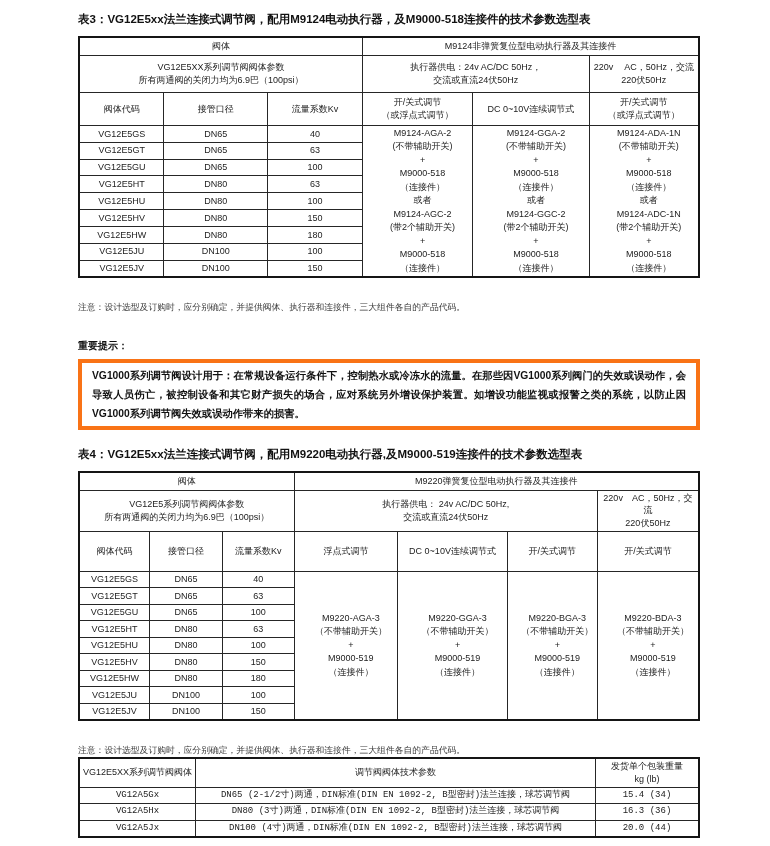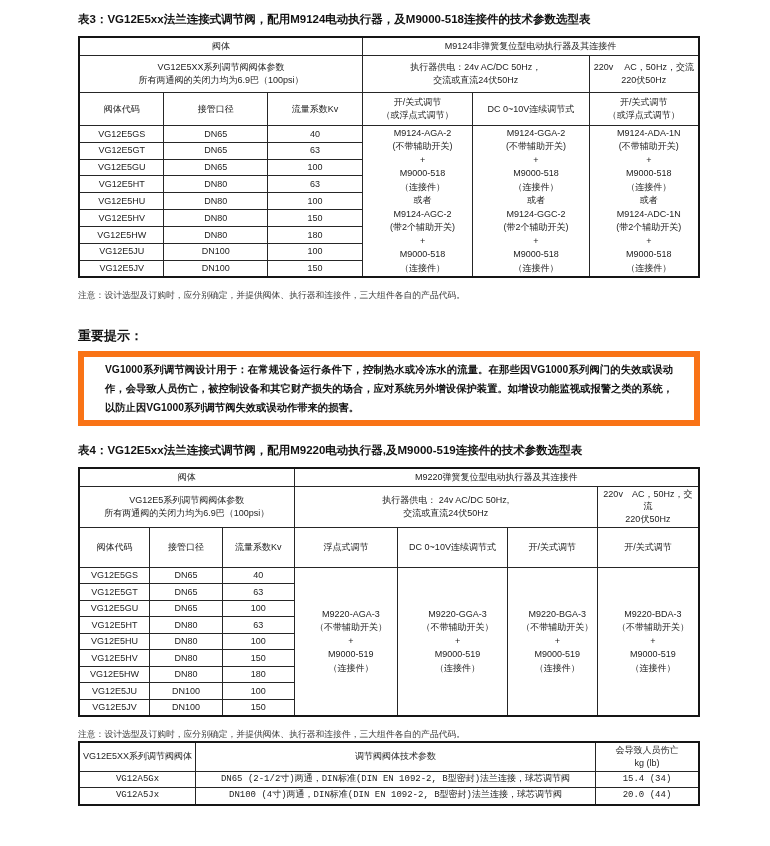--- a/index.html
+++ b/index.html
@@ -9,23 +9,23 @@
   table{border-collapse:collapse;width:100%;table-layout:fixed;border:2px solid #151515;}
   td{border:1px solid #262626;text-align:center;vertical-align:middle;font-size:9px;color:#222;
      padding:1px 2px;line-height:1.4;overflow:hidden;}
   .pre{white-space:pre-line;}
   tr.h-grp td{height:15px;}
   tr.h-sub td{height:34px;}
   tr.h-col3 td{height:30px;}
   tr.h-col4 td{height:37px;}
   tr.body td{height:13.5px;}
   td.act{line-height:1.5;padding-left:12px;}
-  .note{font-size:8.8px;color:#3a3a3a;margin:12px 0 0 0;line-height:1.3;}
-  .imp-title{font-size:13px;font-weight:bold;color:#111;margin:25px 0 6px 0;}
-  .imp-box{border:6px solid #f97316;padding:3px 21px;font-size:10.3px;font-weight:bold;color:#111;
+  .note{font-size:8.8px;color:#3a3a3a;margin:24px 0 0 0;line-height:1.3;}
+  .imp-title{font-size:10px;font-weight:bold;color:#111;margin:25px 0 6px 0;}
+  .imp-box{border:4px solid #f97316;padding:3px 10px;font-size:10.3px;font-weight:bold;color:#111;
            line-height:19px;text-align:justify;}
   .gap-t4{margin-top:17px;}
   .gap-t5{margin-top:30px;}
   tr.h-t5 td{height:26px;}
   tr.body-t5 td{height:13.5px;font-family:Liberation Mono, monospace;}
 </style>
 </head>
 <body>
 
 <div class="page">
@@ -258,29 +258,34 @@
   <table>
     <colgroup>
       <col style="width:18.8%">
         <col style="width:64.5%">
         <col style="width:16.7%">
     </colgroup>
     <tbody>
         <tr class="h-t5">
       <td>VG12E5XX系列调节阀阀体</td>
       <td>调节阀阀体技术参数</td>
-      <td class="pre">会导致人员伤亡
+      <td class="pre">发货单个包装重量
 kg (lb)</td>
     </tr>
     <tr class="body-t5">
       <td>VG12A5Gx</td>
       <td>DN65 (2-1/2寸)两通，DIN标准(DIN EN 1092-2, B型密封)法兰连接，球芯调节阀</td>
       <td>15.4 (34)</td>
     </tr>
     <tr class="body-t5">
+      <td>VG12A5Hx</td>
+      <td>DN80 (3寸)两通，DIN标准(DIN EN 1092-2, B型密封)法兰连接，球芯调节阀</td>
+      <td>16.3 (36)</td>
+    </tr>
+    <tr class="body-t5">
       <td>VG12A5Jx</td>
       <td>DN100 (4寸)两通，DIN标准(DIN EN 1092-2, B型密封)法兰连接，球芯调节阀</td>
       <td>20.0 (44)</td>
     </tr>
   </tbody>
     </table>
 
 </div>
 
 </body></html>

